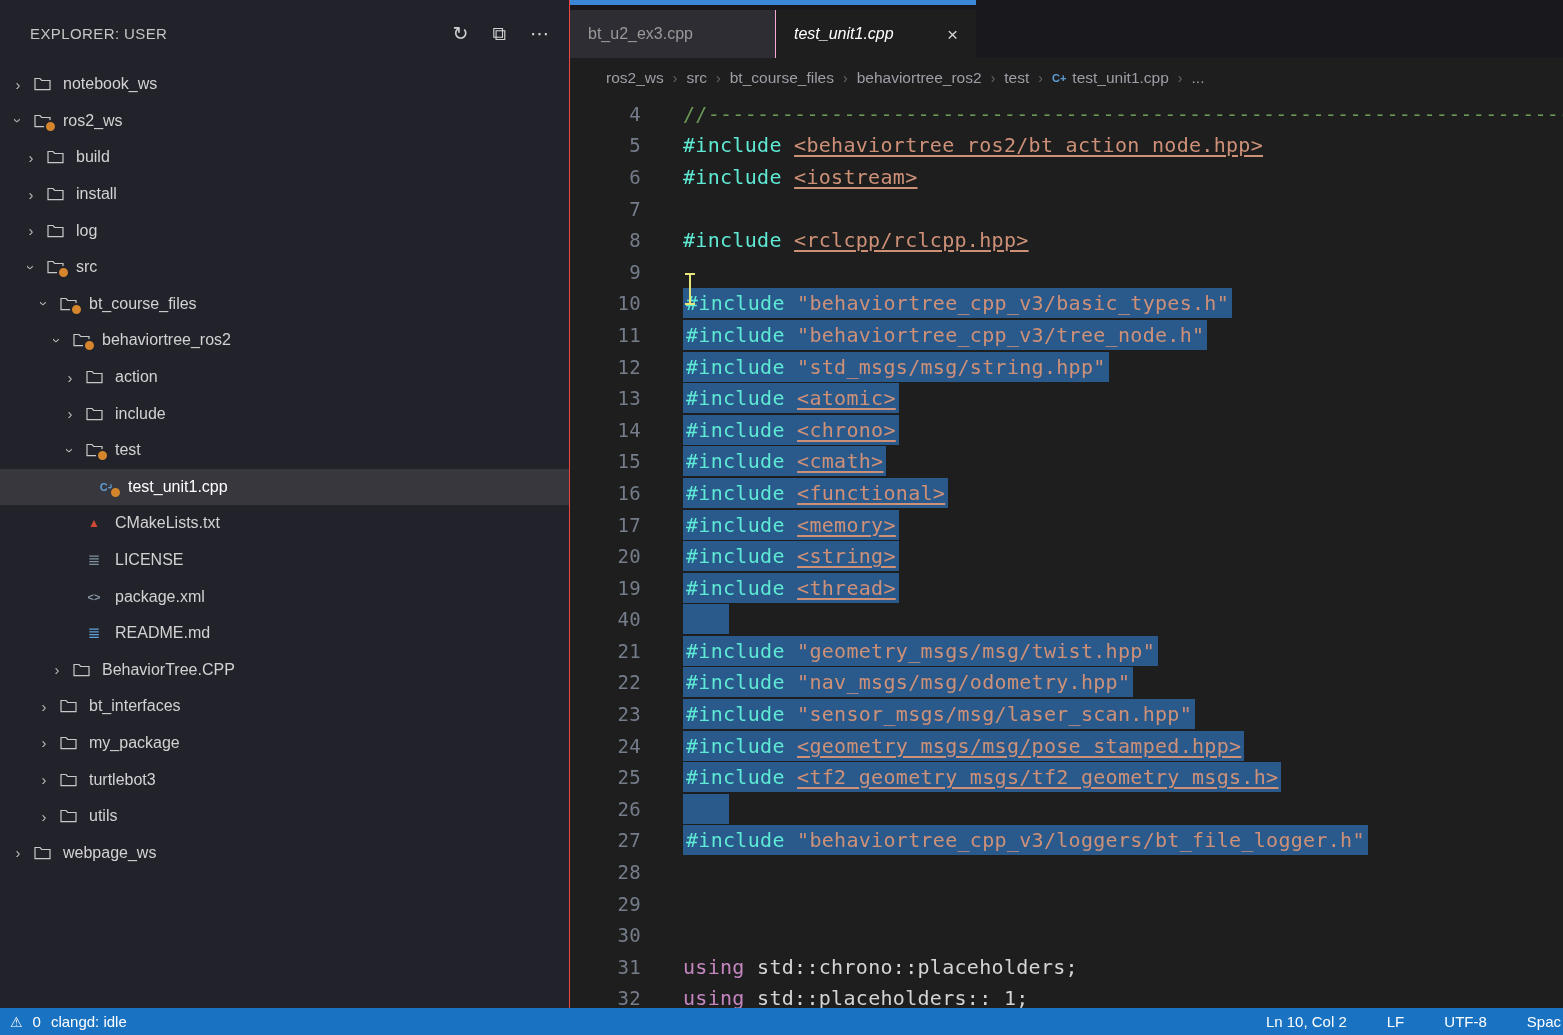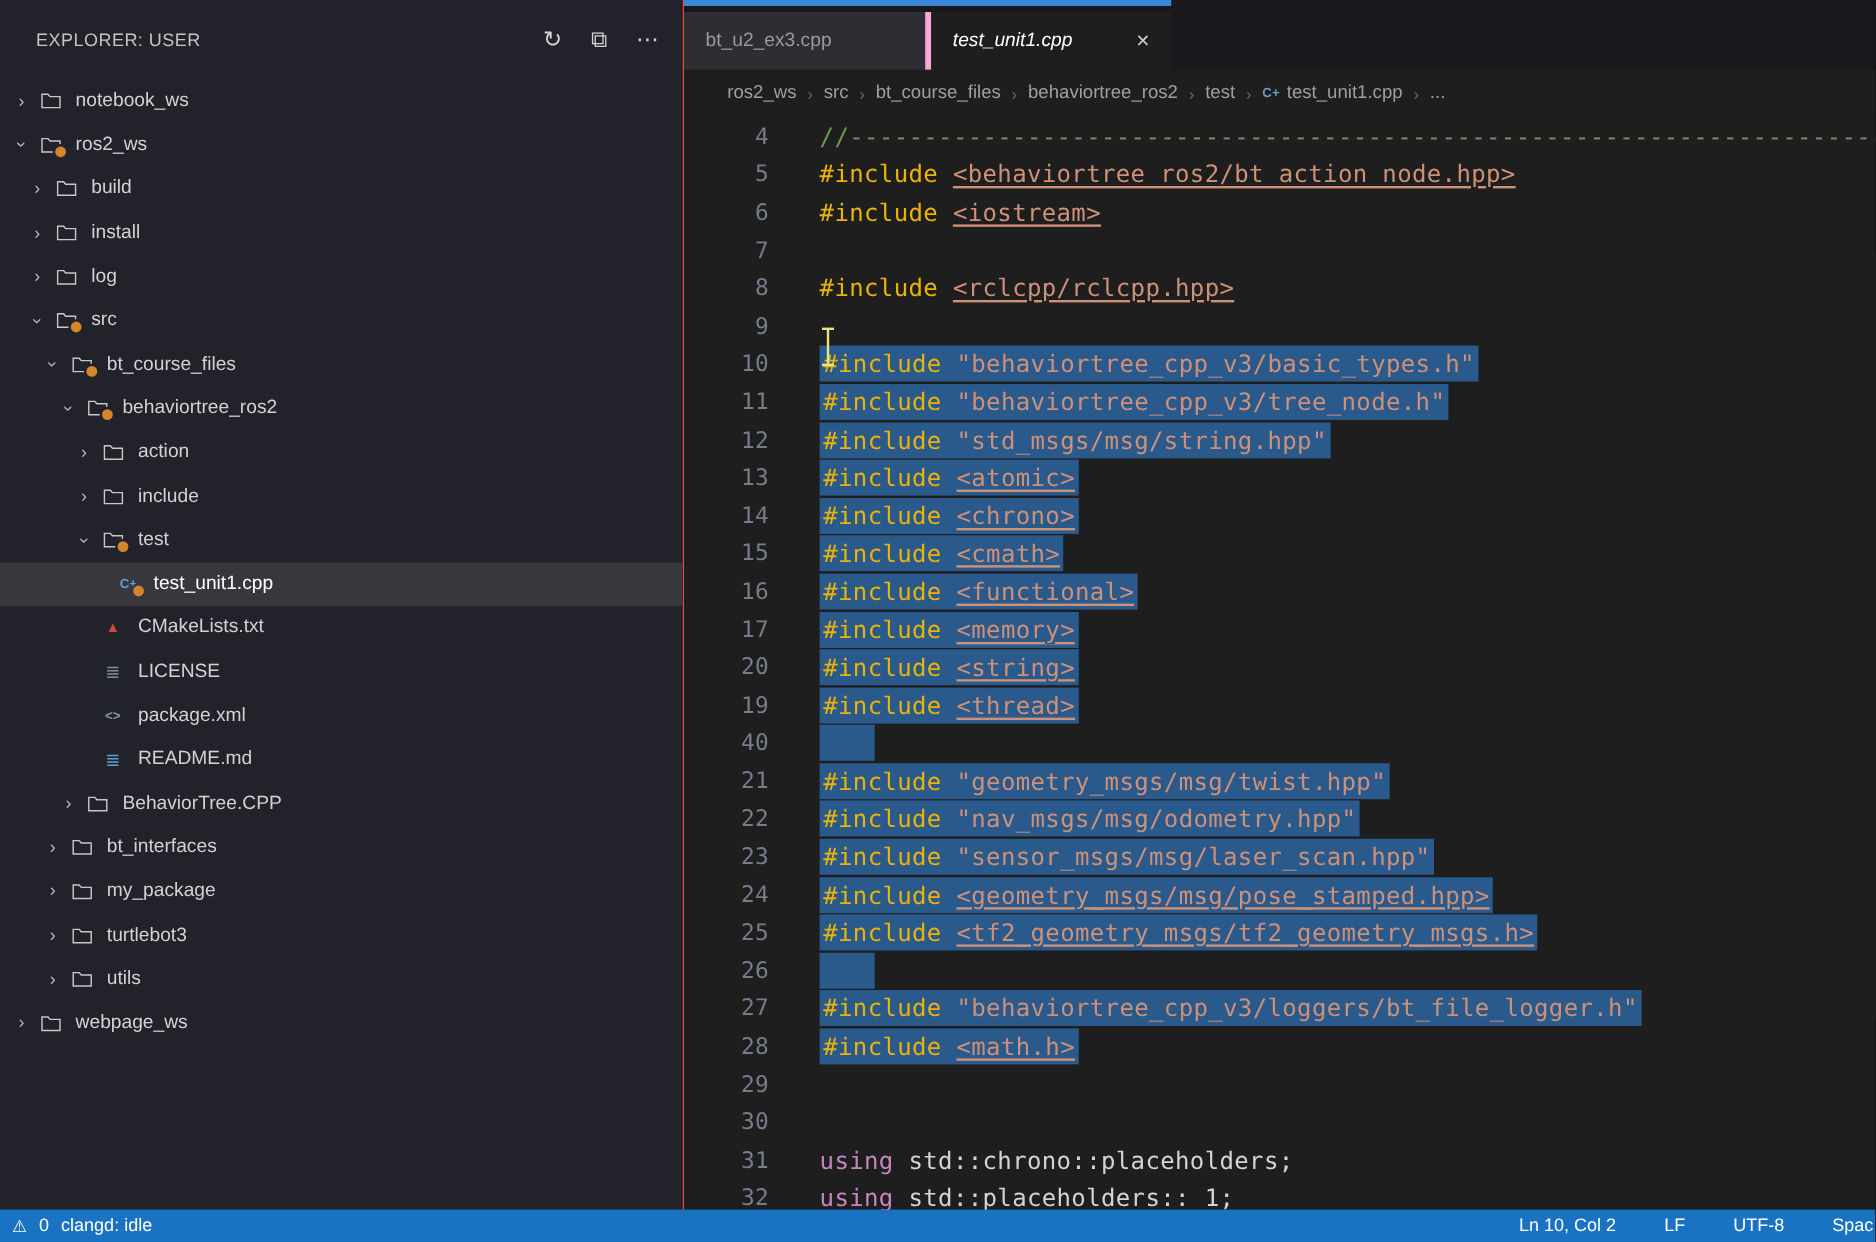--- a/index.html
+++ b/index.html
@@ -25,36 +25,36 @@
   .ic-list{font-size:15px;color:#7d909b;}
   .ic-xml{font-size:11px;font-weight:700;color:#8796a5;}
   .ic-md{font-size:15px;color:#5f9fd6;}
 
   
   .editor{position:absolute;left:570px;top:0;right:0;height:1008px;background:#1e1e1e;}
   .tabbar{position:relative;height:58px;background:#19191d;}
   .tab-accent{position:absolute;top:0;left:0;width:406px;height:5px;background:#3a87d8;}
   .tabs{display:flex;height:48px;padding-top:10px;}
   .tab{box-sizing:border-box;display:flex;align-items:center;padding:0 18px;font-size:16px;cursor:pointer;}
-  .tab.inactive{width:206px;background:#2d2d33;color:#9a9a9a;border-right:5px solid #f9a8d4;}
+  .tab.inactive{width:206px;background:#2d2d33;color:#9a9a9a;border-right:1px solid #f9a8d4;}
   .tab.active{width:200px;background:#1e1e1e;color:#ffffff;font-style:italic;justify-content:space-between;}
   .tab-close{font-style:normal;color:#d0d0d0;font-size:19px;line-height:1;cursor:pointer;}
   .breadcrumbs{height:40px;display:flex;align-items:center;gap:9px;padding-left:36px;font-size:15.5px;color:#9e9ea6;background:#1e1e1e;white-space:nowrap;}
   .crumb{cursor:pointer;display:flex;align-items:center;gap:6px;}
   .crumb-sep{color:#68686f;font-size:14px;}
 
   
   .code{position:relative;overflow:hidden;width:100%;font-family:"DejaVu Sans Mono",monospace;font-size:20px;letter-spacing:.3px;}
   .code-line{display:flex;align-items:center;height:31.6px;white-space:pre;}
   .line-num{width:71px;flex:none;text-align:right;font-size:19px;color:#757d8b;cursor:pointer;}
   .line-text{margin-left:42px;}
   .sel{background:#2a598c;padding:3px 3px;display:inline-block;}
   .sel.ws{width:40px;height:24px;vertical-align:middle;}
   .tok-c{color:#6a9955;}
-  .tok-d{color:#eab308;}
+  .tok-d{color:#5eead4;}
   .tok-k{color:#c586c0;}
   .tok-s{color:#ce9178;}
   .tok-u{color:#ce9178;text-decoration:underline;text-underline-offset:3px;}
   .tok-p{color:#d4d4d4;}
 
   
   .ibeam{position:absolute;left:684px;top:272px;width:12px;height:34px;z-index:5;pointer-events:none;}
   .ibeam i{position:absolute;background:#e6e67a;display:block;}
   .ibeam .bar{left:5px;top:2px;bottom:2px;width:2px;}
   .ibeam .cap-t{left:1px;right:1px;top:1px;height:2px;}
@@ -343,21 +343,21 @@
         <div class="code-line"><span class="line-num">20</span><span class="line-text"><span class="sel"><span class="tok-d">#include</span><span class="tok-p"> </span><span class="tok-u">&lt;string&gt;</span></span></span></div>
         <div class="code-line"><span class="line-num">19</span><span class="line-text"><span class="sel"><span class="tok-d">#include</span><span class="tok-p"> </span><span class="tok-u">&lt;thread&gt;</span></span></span></div>
         <div class="code-line"><span class="line-num">40</span><span class="line-text"><span class="sel ws">&nbsp;</span></span></div>
         <div class="code-line"><span class="line-num">21</span><span class="line-text"><span class="sel"><span class="tok-d">#include</span><span class="tok-p"> </span><span class="tok-s">"geometry_msgs/msg/twist.hpp"</span></span></span></div>
         <div class="code-line"><span class="line-num">22</span><span class="line-text"><span class="sel"><span class="tok-d">#include</span><span class="tok-p"> </span><span class="tok-s">"nav_msgs/msg/odometry.hpp"</span></span></span></div>
         <div class="code-line"><span class="line-num">23</span><span class="line-text"><span class="sel"><span class="tok-d">#include</span><span class="tok-p"> </span><span class="tok-s">"sensor_msgs/msg/laser_scan.hpp"</span></span></span></div>
         <div class="code-line"><span class="line-num">24</span><span class="line-text"><span class="sel"><span class="tok-d">#include</span><span class="tok-p"> </span><span class="tok-u">&lt;geometry_msgs/msg/pose_stamped.hpp&gt;</span></span></span></div>
         <div class="code-line"><span class="line-num">25</span><span class="line-text"><span class="sel"><span class="tok-d">#include</span><span class="tok-p"> </span><span class="tok-u">&lt;tf2_geometry_msgs/tf2_geometry_msgs.h&gt;</span></span></span></div>
         <div class="code-line"><span class="line-num">26</span><span class="line-text"><span class="sel ws">&nbsp;</span></span></div>
         <div class="code-line"><span class="line-num">27</span><span class="line-text"><span class="sel"><span class="tok-d">#include</span><span class="tok-p"> </span><span class="tok-s">"behaviortree_cpp_v3/loggers/bt_file_logger.h"</span></span></span></div>
-        <div class="code-line"><span class="line-num">28</span><span class="line-text"><span class="sel"><span class="tok-d">#include</span><span class="tok-p"> </span><span class="tok-u">&lt;math.h&gt;</span></span></span></div>
+        <div class="code-line"><span class="line-num">28</span></div>
         <div class="code-line"><span class="line-num">29</span><span class="line-text"></span></div>
         <div class="code-line"><span class="line-num">30</span></div>
         <div class="code-line"><span class="line-num">31</span><span class="line-text"><span class="tok-k">using</span><span class="tok-p"> std::chrono::placeholders;</span></span></div>
         <div class="code-line"><span class="line-num">32</span><span class="line-text"><span class="tok-k">using</span><span class="tok-p"> std::placeholders::_1;</span></span></div>
       </div>
   </main>
 
   <div class="ibeam">
     <i class="bar"></i>
       <i class="cap-t"></i>

